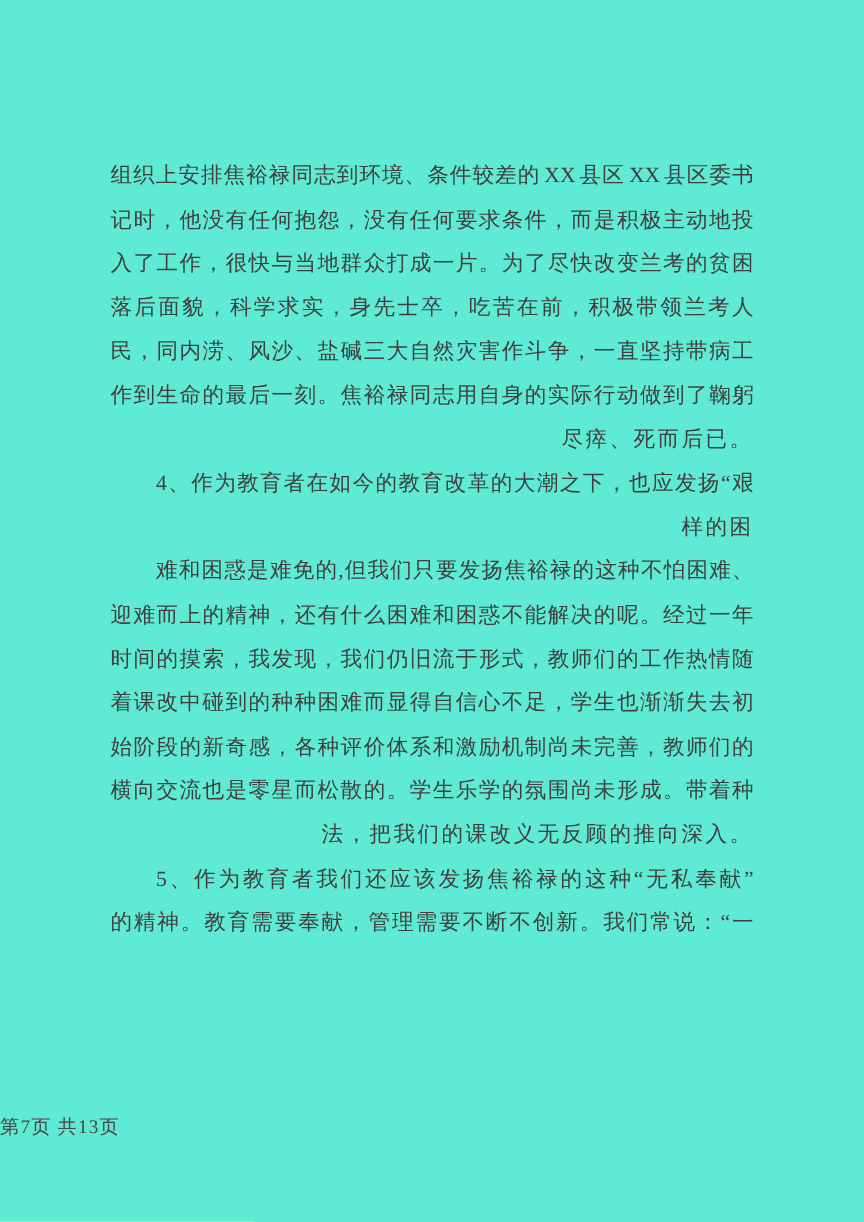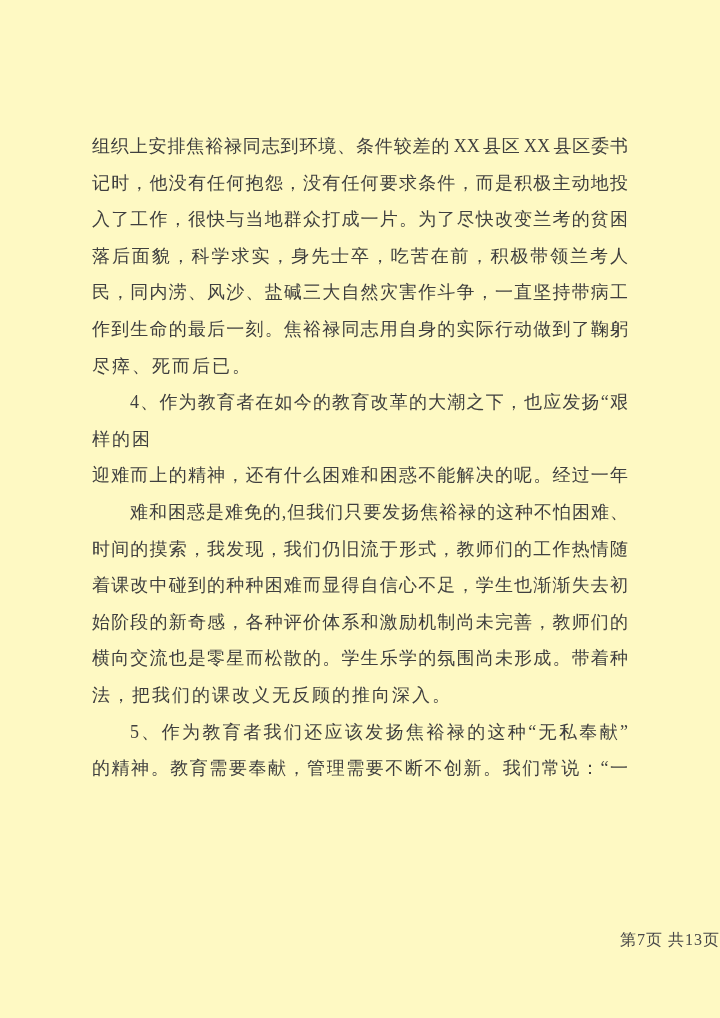--- a/index.html
+++ b/index.html
@@ -10,74 +10,74 @@
     width: 720px;
     height: 1018px;
     background: #ffffff;
     overflow: hidden;
     position: relative;
     font-family: "Liberation Serif", "DejaVu Serif", serif;
   }
   .page {
     position: absolute;
     inset: 0;
-    background: #fef9c3;
+    background: #5eead4;
   }
   .text-block {
     position: absolute;
     left: 92px;
     top: 128px;
     width: 536px;
     font-size: 18px;
     line-height: 36.6px;
     color: #3f3f3f;
   }
   .line {
     min-height: 36.6px;
-    text-align: left;
+    text-align: right;
     letter-spacing: 2px;
     white-space: normal;
   }
   .line.fill {
     letter-spacing: 0;
     word-spacing: -2px;
     text-align: justify;
     text-align-last: justify;
   }
   .line.indent {
     text-indent: 38px;
   }
   .footer {
     position: absolute;
     left: 0;
     top: 928px;
     width: 100%;
-    text-align: right;
+    text-align: left;
     font-size: 16px;
     line-height: 24px;
     color: #474747;
     letter-spacing: 1px;
   }
 </style>
 </head>
 <body>
 
 <div class="page">
   <div class="text-block">
       <div class="line fill">组织上安排焦裕禄同志到环境、条件较差的 XX 县区 XX 县区委书</div>
       <div class="line fill">记时，他没有任何抱怨，没有任何要求条件，而是积极主动地投</div>
       <div class="line fill">入了工作，很快与当地群众打成一片。为了尽快改变兰考的贫困</div>
       <div class="line fill">落后面貌，科学求实，身先士卒，吃苦在前，积极带领兰考人</div>
       <div class="line fill">民，同内涝、风沙、盐碱三大自然灾害作斗争，一直坚持带病工</div>
       <div class="line fill">作到生命的最后一刻。焦裕禄同志用自身的实际行动做到了鞠躬</div>
       <div class="line">尽瘁、死而后已。</div>
       <div class="line indent fill">4、作为教育者在如今的教育改革的大潮之下，也应发扬“艰</div>
       <div class="line">样的困</div>
+      <div class="line indent fill">难和困惑是难免的,但我们只要发扬焦裕禄的这种不怕困难、</div>
       <div class="line fill">迎难而上的精神，还有什么困难和困惑不能解决的呢。经过一年</div>
-      <div class="line indent fill">难和困惑是难免的,但我们只要发扬焦裕禄的这种不怕困难、</div>
       <div class="line fill">时间的摸索，我发现，我们仍旧流于形式，教师们的工作热情随</div>
       <div class="line fill">着课改中碰到的种种困难而显得自信心不足，学生也渐渐失去初</div>
       <div class="line fill">始阶段的新奇感，各种评价体系和激励机制尚未完善，教师们的</div>
       <div class="line fill">横向交流也是零星而松散的。学生乐学的氛围尚未形成。带着种</div>
       <div class="line">法，把我们的课改义无反顾的推向深入。</div>
       <div class="line indent fill">5、作为教育者我们还应该发扬焦裕禄的这种“无私奉献”</div>
       <div class="line fill">的精神。教育需要奉献，管理需要不断不创新。我们常说：“一</div>
     </div>
   <div class="footer">
     <span>第7页 共13页</span>

